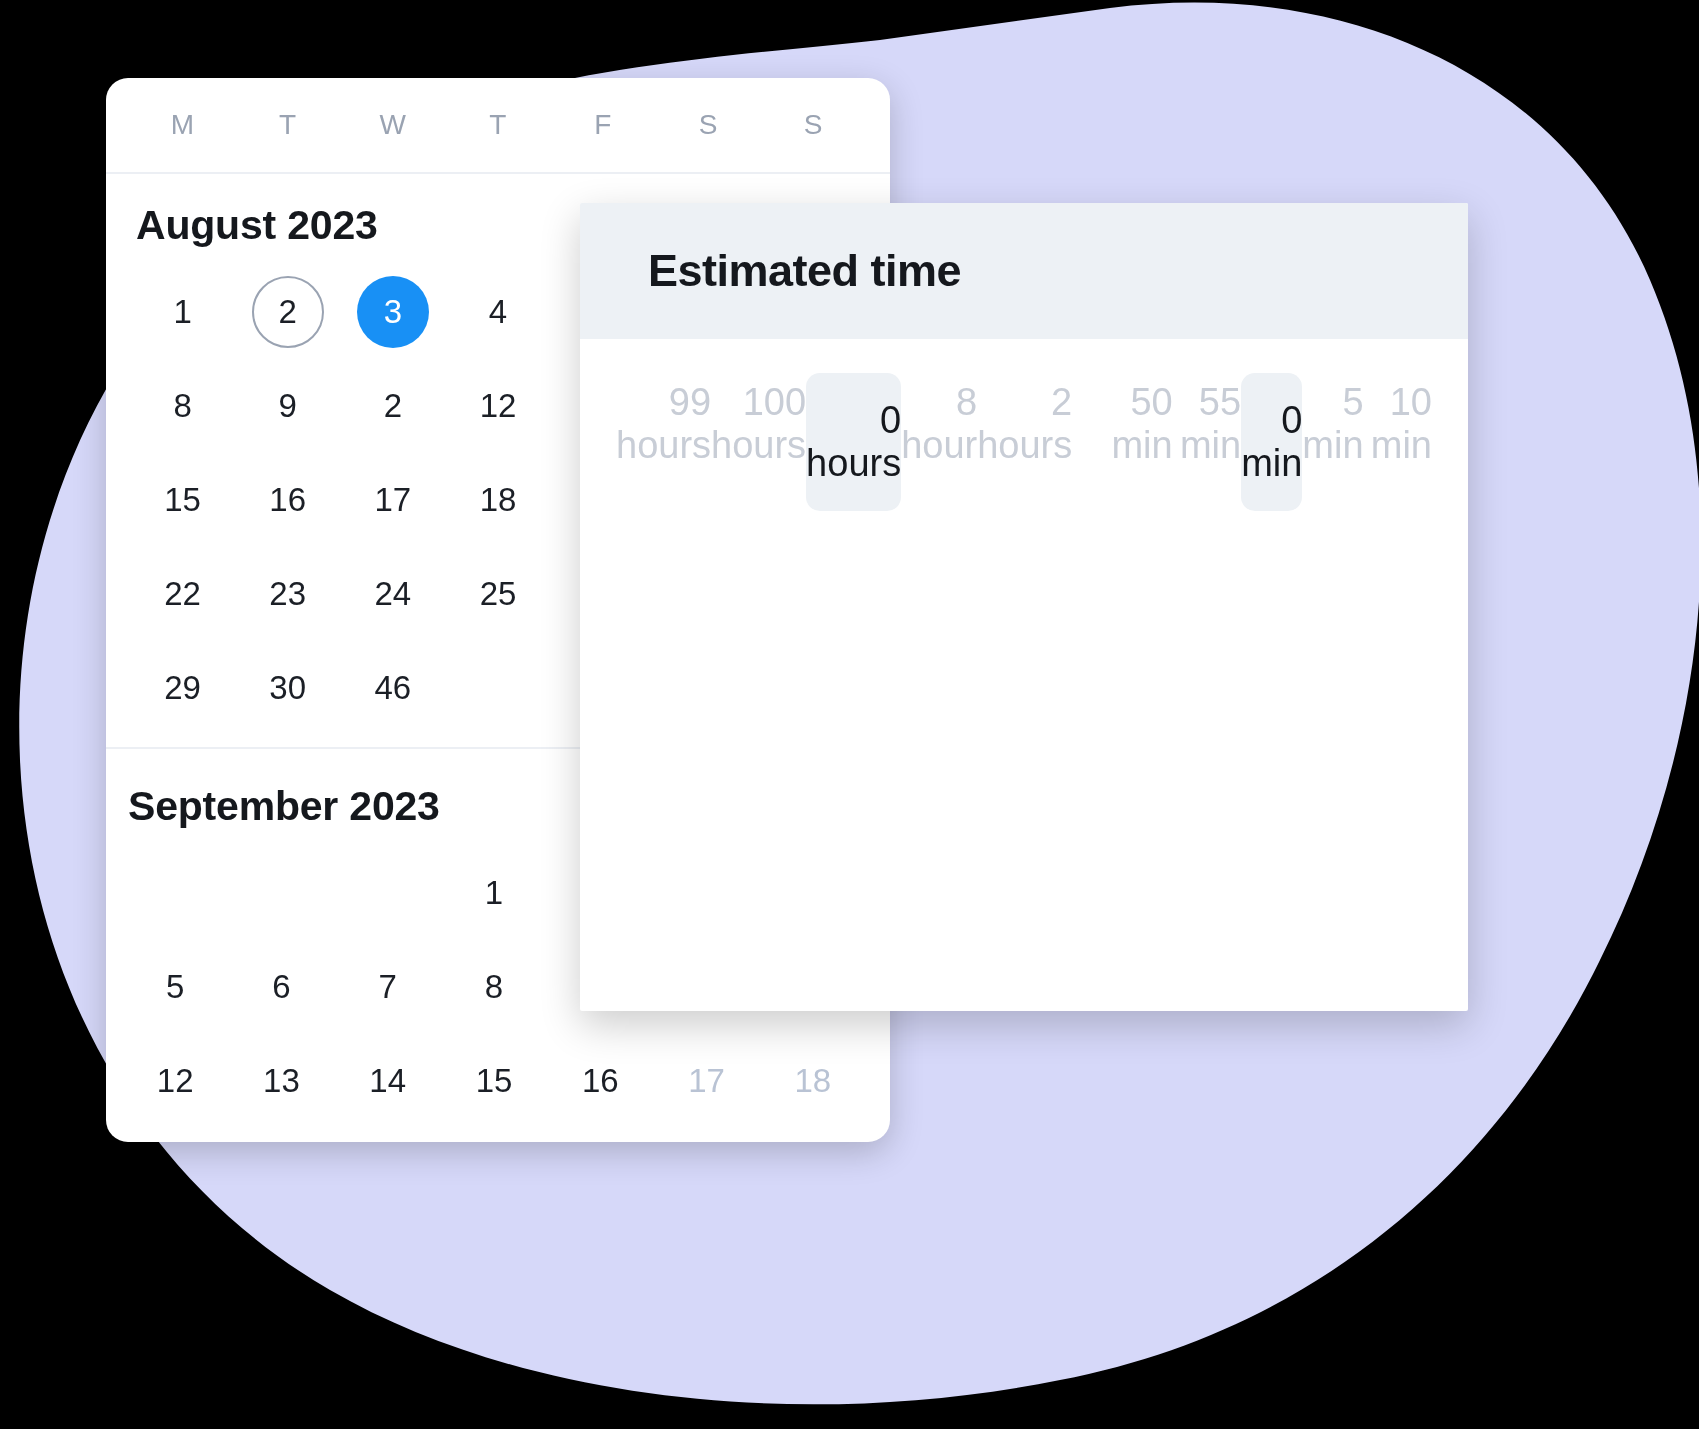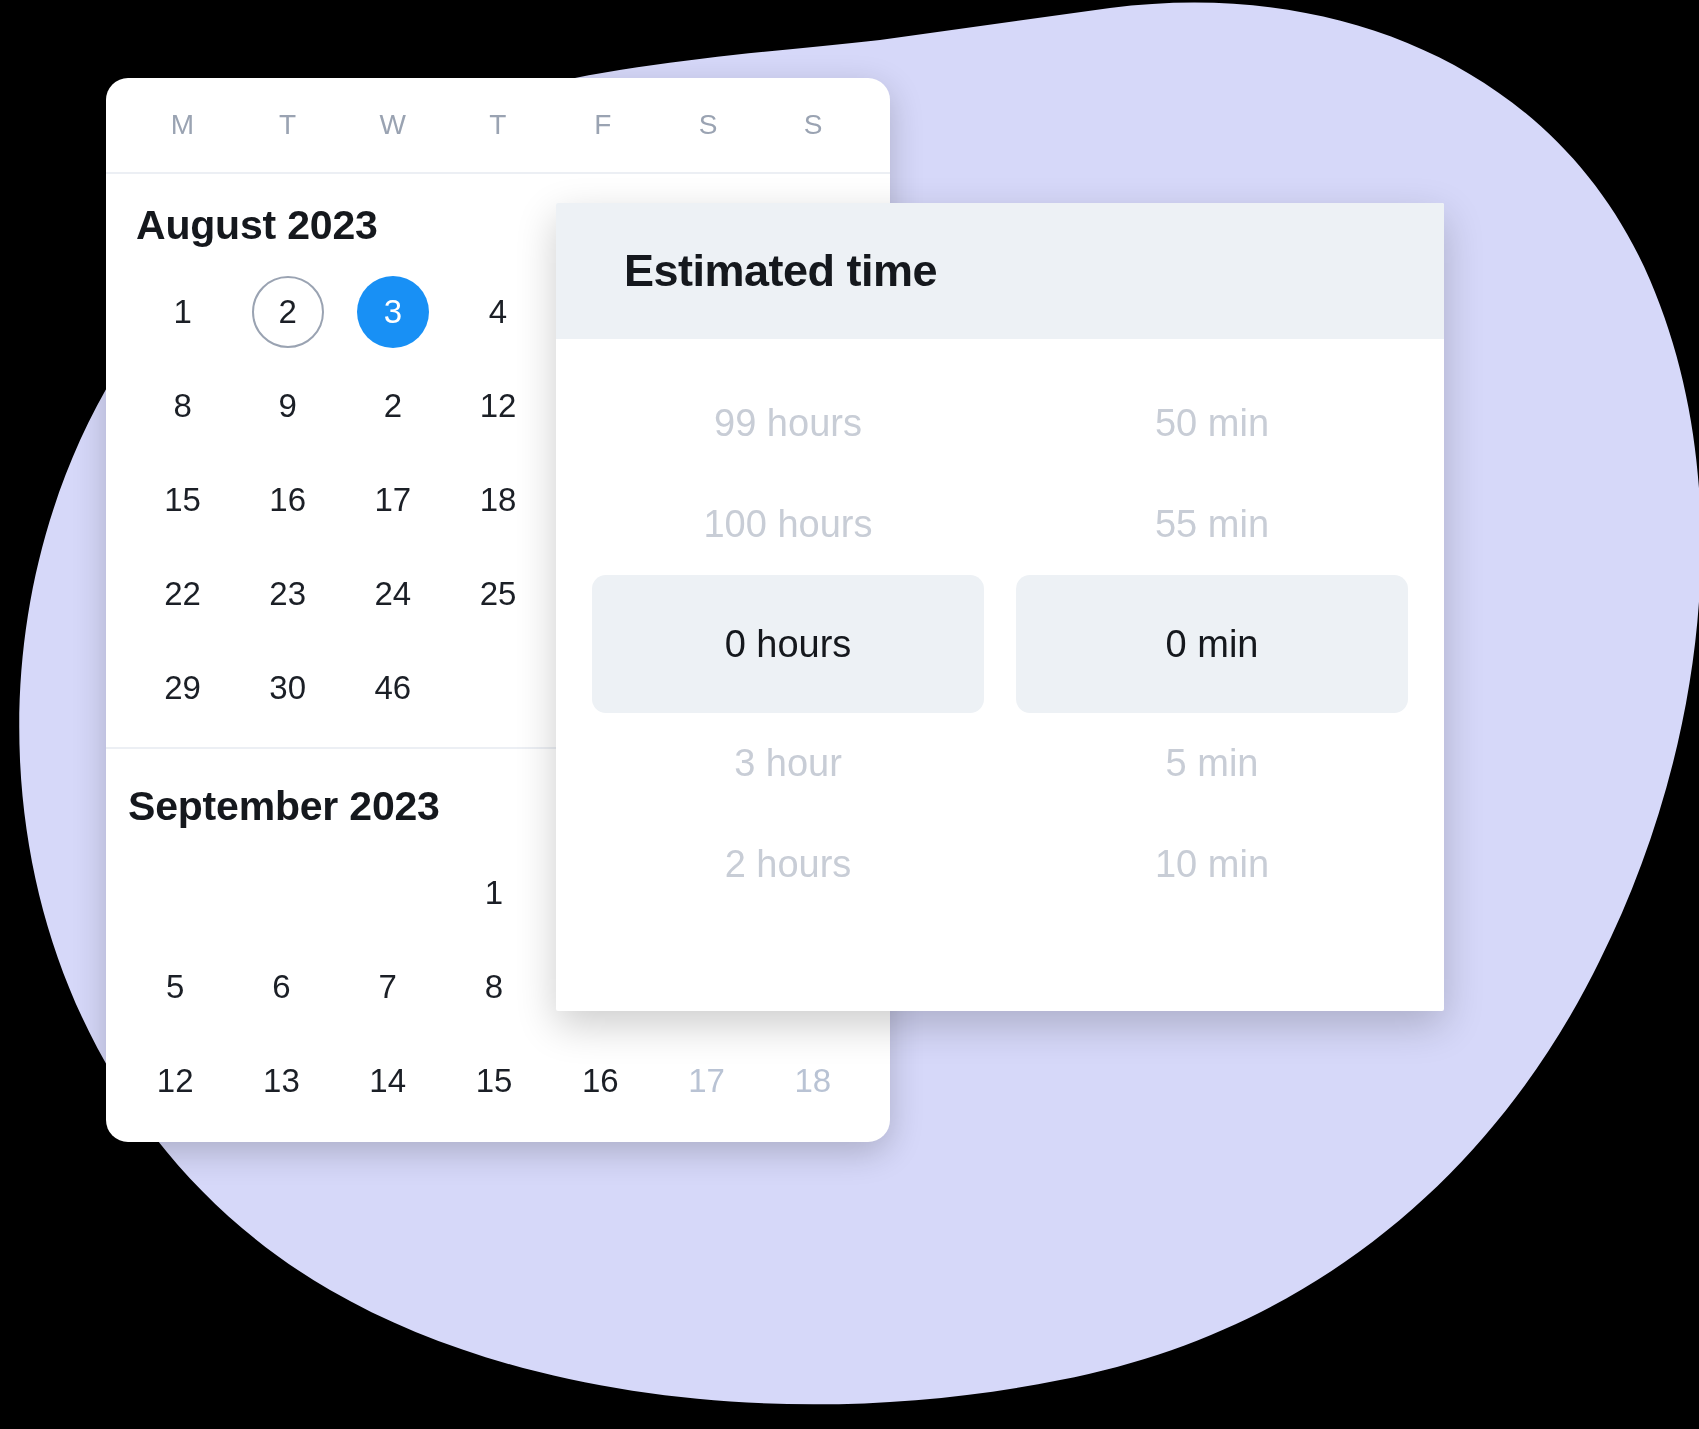--- a/index.html
+++ b/index.html
@@ -100,21 +100,21 @@
   .day-pill.muted {
     color: #b9c3d4;
   }
   .day-pill.empty {
     color: transparent;
   }
 
   
   #time-dialog {
     position: absolute;
-    left: 556px;
+    left: 580px;
     top: 203px;
     width: 888px;
     height: 808px;
     background: #ffffff;
     border-radius: 2px;
     box-shadow: 0 14px 40px rgba(0,0,0,0.20);
     overflow: hidden;
   }
   #dialog-header {
     height: 136px;
@@ -132,21 +132,22 @@
   }
   #picker-body {
     display: flex;
     padding: 34px 36px 0 36px;
     box-sizing: border-box;
     gap: 32px;
   }
   .picker-column {
     flex: 1 1 0;
     display: flex;
-    flex-direction: column;
+    flex-direction: row;
+    text-align: right;
   }
   .picker-option {
     height: 101px;
     display: flex;
     align-items: center;
     justify-content: center;
     font-size: 38px;
     color: #c8cdd6;
     border-radius: 14px;
     font-weight: 400;
@@ -386,21 +387,21 @@
   <div id="dialog-header">
     <div id="dialog-title">Estimated time</div>
   </div>
 
   <div id="picker-body">
 
     <div class="picker-column">
       <div class="picker-option">99 hours</div>
       <div class="picker-option">100 hours</div>
       <div class="picker-option selected">0 hours</div>
-      <div class="picker-option">3 hour</div>
+      <div class="picker-option">8 hour</div>
       <div class="picker-option">2 hours</div>
     </div>
 
     <div class="picker-column">
       <div class="picker-option">50 min</div>
       <div class="picker-option">55 min</div>
       <div class="picker-option selected">0 min</div>
       <div class="picker-option">5 min</div>
       <div class="picker-option">10 min</div>
     </div>

